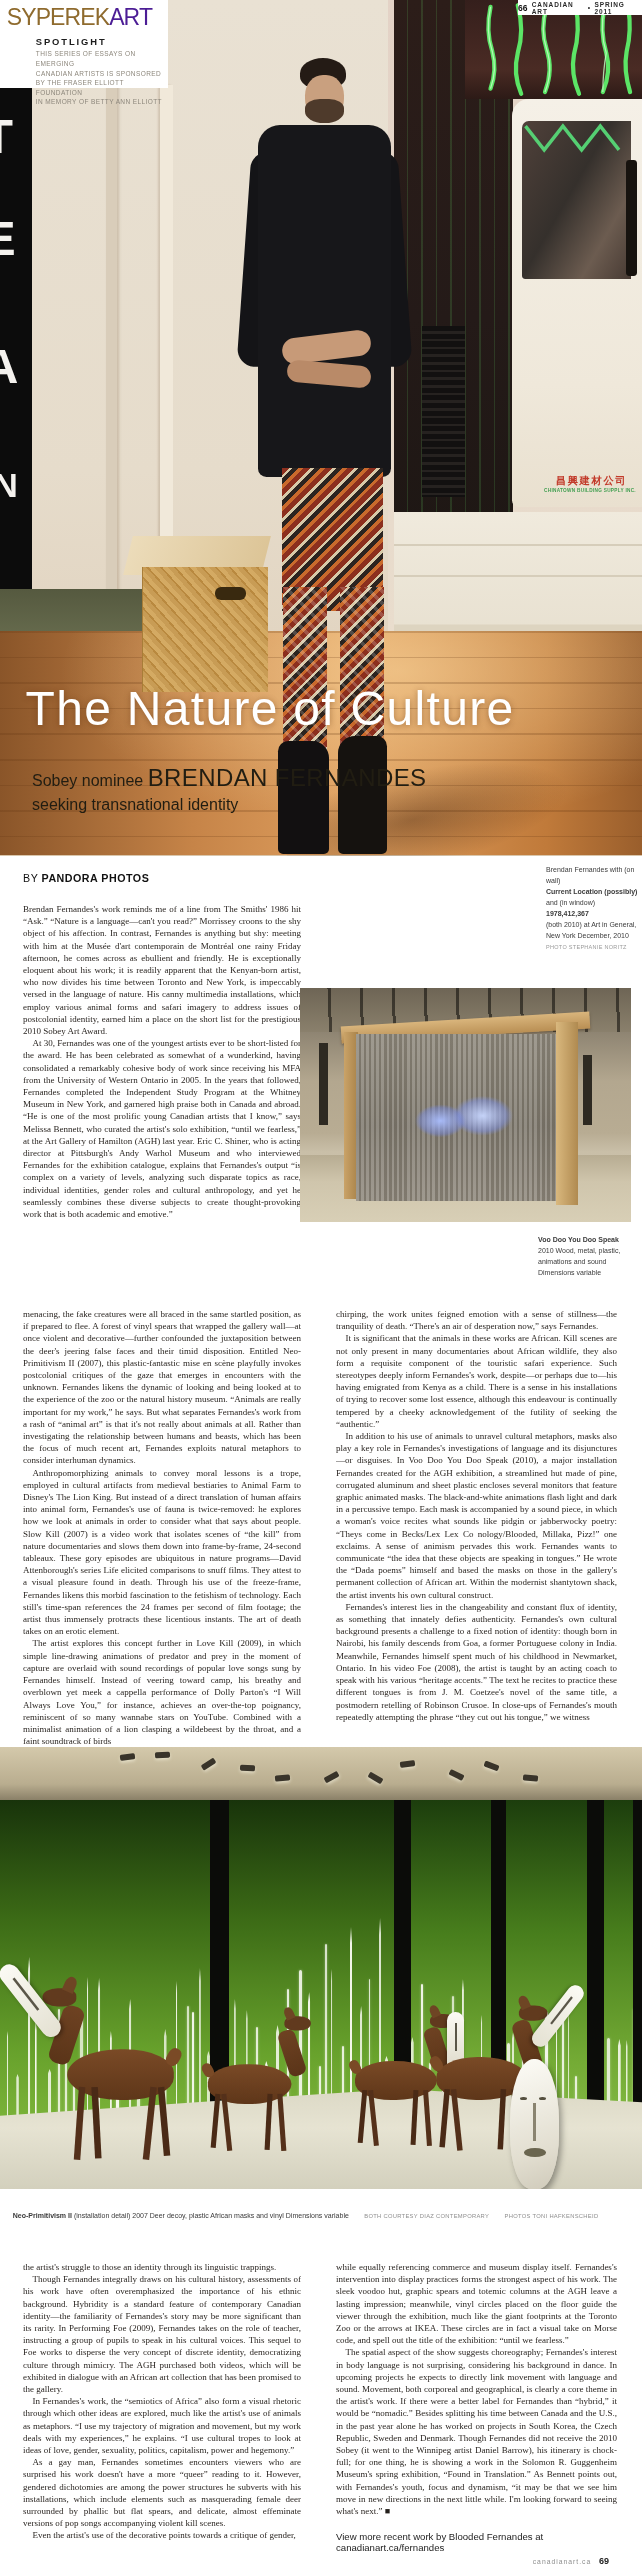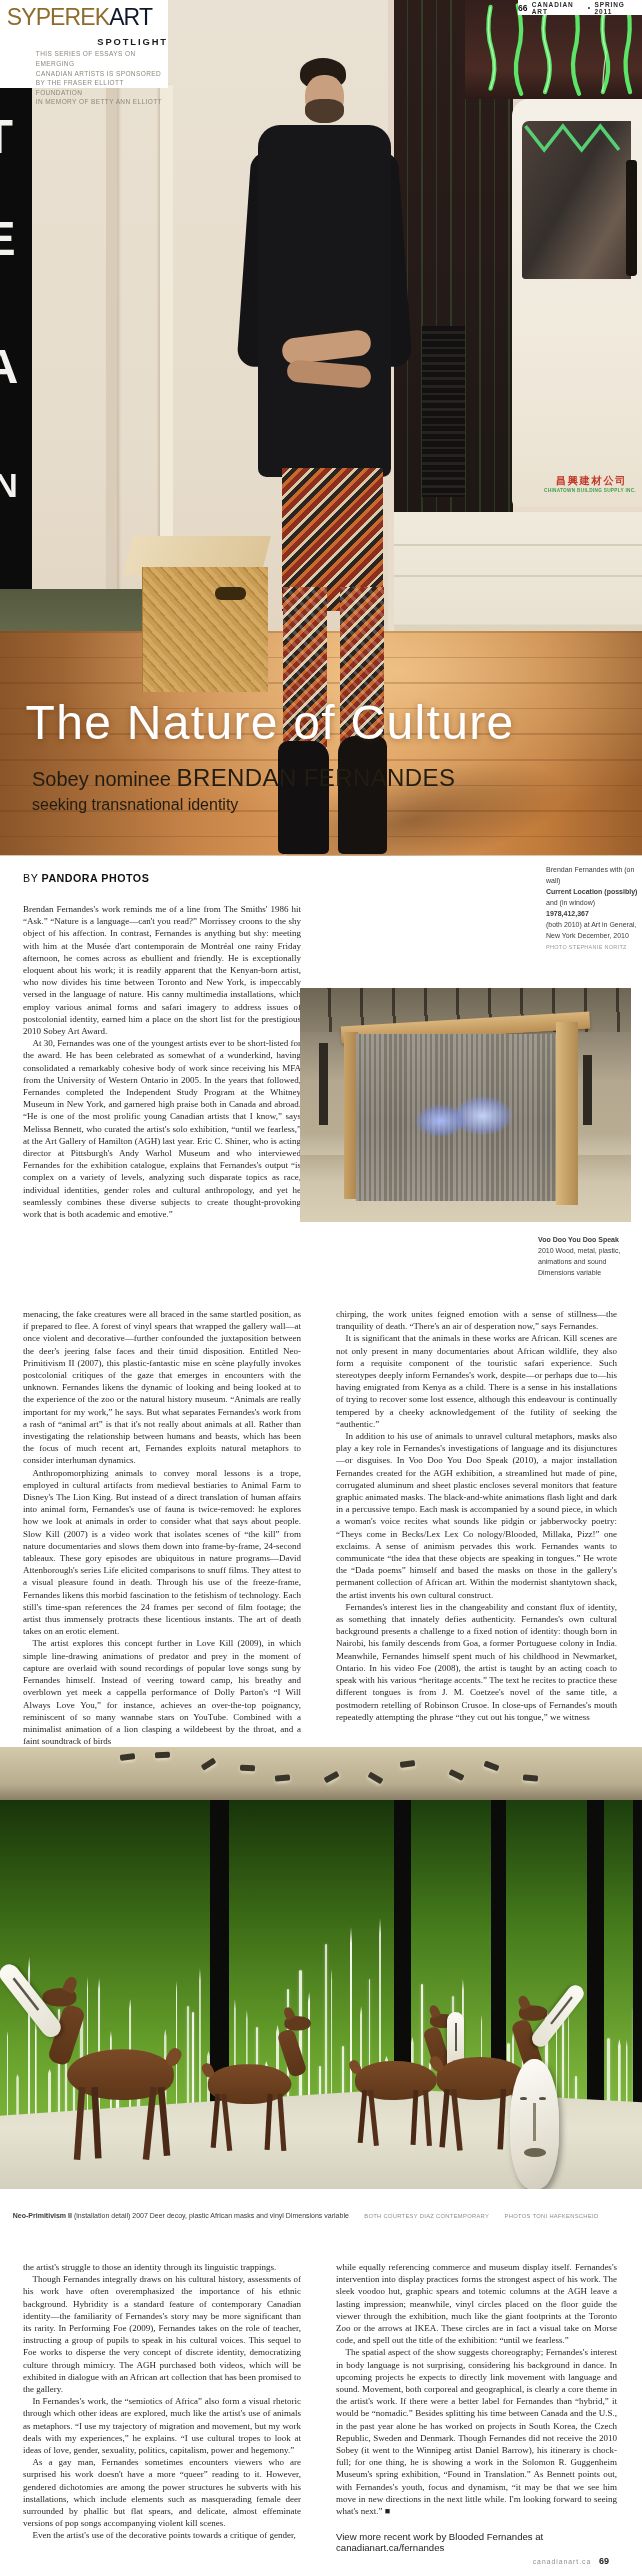--- a/index.html
+++ b/index.html
@@ -71,34 +71,34 @@
   .legL,.legR{position:absolute;top:587px;width:44px;height:169px;
         background:
           repeating-linear-gradient(45deg,rgba(255,255,255,.18) 0 3.4px,transparent 3.4px 8.5px),
           repeating-linear-gradient(135deg,#8c2f1e 0 5.1px,#d8c9a8 5.1px 7.7px,#2b2420 7.7px 12px,#c96a2c 12px 15.4px);}
   .legL{left:283px;} .legR{left:340px;}
   .bootL{position:absolute;left:278px;top:741px;width:51px;height:113px;background:#121011;border-radius:10.2px 17px 5.1px 5.1px;}
   .bootR{position:absolute;left:338px;top:736px;width:49px;height:118px;background:#15120f;border-radius:17px 10.2px 5.1px 5.1px;}
   
   .hdr-box{position:absolute;left:0;top:0;width:168px;height:88px;background:#fff;padding:5.1px 0 0 6.8px;box-sizing:border-box;}
   .logo{font-size:23px;letter-spacing:-0.9px;font-weight:400;line-height:24px;white-space:nowrap;}
-  .logo .l1{color:#8f6b2e;} .logo .l2{color:#0f172a;}
-  .spot-title{margin:6.8px 0 2.6px 29px;font-size:9.4px;font-weight:700;letter-spacing:1.9px;color:#1c1c1c;text-align:right;}
+  .logo .l1{color:#8f6b2e;} .logo .l2{color:#4c1d95;}
+  .spot-title{margin:6.8px 0 2.6px 29px;font-size:9.4px;font-weight:700;letter-spacing:1.9px;color:#1c1c1c;}
   .spot-lines{margin-left:29px;font-size:6.5px;line-height:9.6px;color:#8d877c;letter-spacing:0.4px;}
   .pageinfo{position:absolute;left:518px;top:0;width:125px;height:15.4px;background:#fff;
             display:flex;align-items:center;justify-content:flex-end;gap:4.3px;padding-right:5.1px;box-sizing:border-box;}
   .pi-num{font-size:8.5px;font-weight:700;color:#111;}
   .pi-text{font-size:6.5px;letter-spacing:0.9px;font-weight:700;color:#2a2a2a;}
   .pi-dot{font-size:6.8px;color:#2a2a2a;}
   
-  .title{position:absolute;left:25.6px;top:698px;margin:0;width:606px;color:#fff;font-weight:400;
+  .title{position:absolute;left:25.6px;top:684px;margin:0;width:606px;color:#fff;font-weight:400;
          font-size:48px;letter-spacing:1.3px;line-height:49px;white-space:nowrap;
          text-shadow:0 0.9px 6.8px rgba(90,45,12,.45);}
   .subtitle{position:absolute;left:32px;top:766px;color:#211d12;line-height:23px;}
-  .sub-pre{font-size:20px;} .sub-name{font-size:24px;letter-spacing:0.4px;}
+  .sub-pre{font-size:16px;} .sub-name{font-size:24px;letter-spacing:0.4px;}
   .sub-l2{font-size:16px;}
 
   
   .byline{position:absolute;left:23px;top:872px;font-size:10.7px;letter-spacing:0.5px;color:#111;}
   .byline .by{font-weight:400;} .byline .nm{font-weight:700;}
   .photo-credit{position:absolute;left:546px;top:864px;width:92px;font-size:7px;line-height:11px;color:#3b3b3b;}
   .photo-credit .b{font-weight:700;}
   .photo-credit .cr{font-size:5.5px;color:#9a9a9a;letter-spacing:0.3px;margin-top:0.9px;}
   .col{position:absolute;}
   .col p{margin:0;font-family:"Liberation Serif",serif;font-size:9px;line-height:12.2px;

